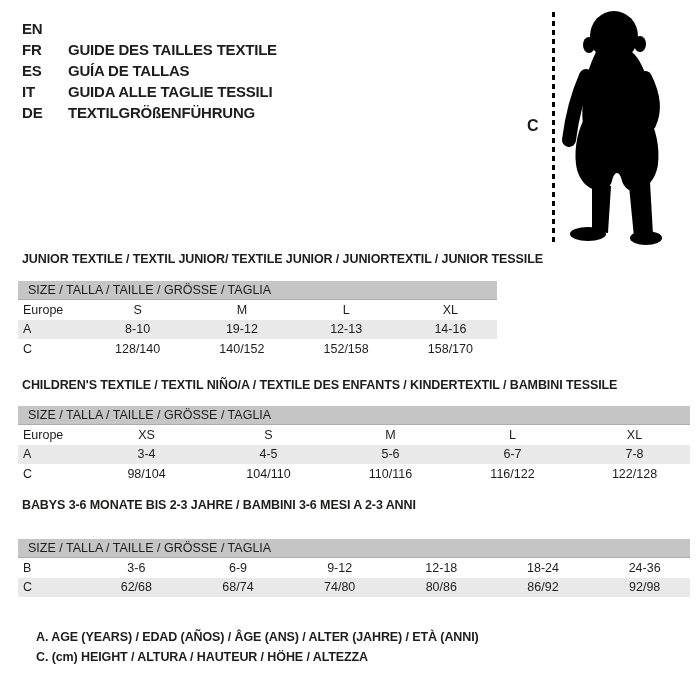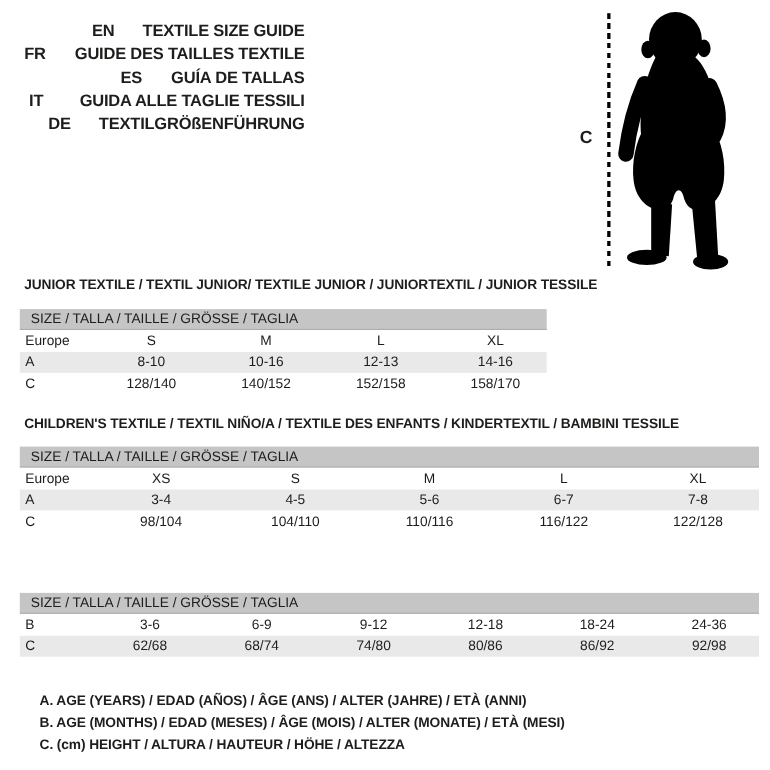--- a/index.html
+++ b/index.html
@@ -3,21 +3,21 @@
 <meta charset="utf-8">
 <style>
   html,body{margin:0;padding:0;}
   body{
     width:700px;height:700px;position:relative;background:#ffffff;
     font-family:"Liberation Sans", sans-serif;color:#1d1d1b;overflow:hidden;
   }
 
   
   .lang-list{position:absolute;left:22px;top:18px;}
-  .lang-row{display:flex;height:21px;align-items:center;font-weight:bold;font-size:15px;letter-spacing:-0.2px;justify-content:flex-end;}
+  .lang-row{display:flex;height:21px;align-items:center;font-weight:bold;font-size:15px;letter-spacing:-0.2px;}
   .lang-code{width:46px;flex:0 0 46px;}
 
   
   .measure-line{
     position:absolute;left:552px;top:12px;width:3px;height:231px;
     background:repeating-linear-gradient(to bottom,#000 0 5px,transparent 5px 9px);
   }
   .measure-label{position:absolute;left:527px;top:117px;font-weight:bold;font-size:16px;}
   .toddler{position:absolute;left:552px;top:4px;}
 
@@ -45,21 +45,20 @@
   
   .legend{position:absolute;left:36px;top:627px;}
   .legend-line{font-weight:bold;font-size:12.5px;line-height:20px;letter-spacing:-0.1px;white-space:nowrap;}
 </style>
 </head>
 <body>
 
 <div class="lang-list">
   <div class="lang-row">
     <span class="lang-code">EN</span>
-    <span>TEXTILE SIZE GUIDE</span>
   </div>
   <div class="lang-row">
     <span class="lang-code">FR</span>
     <span>GUIDE DES TAILLES TEXTILE</span>
   </div>
   <div class="lang-row">
     <span class="lang-code">ES</span>
     <span>GUÍA DE TALLAS</span>
   </div>
   <div class="lang-row">
@@ -96,21 +95,21 @@
   <div class="row cols4">
     <span class="lbl">Europe</span>
     <span class="val">S</span>
     <span class="val">M</span>
     <span class="val">L</span>
     <span class="val">XL</span>
   </div>
   <div class="row cols4 shade">
     <span class="lbl">A</span>
     <span class="val">8-10</span>
-    <span class="val">10-16</span>
+    <span class="val">19-12</span>
     <span class="val">12-13</span>
     <span class="val">14-16</span>
   </div>
   <div class="row cols4">
     <span class="lbl">C</span>
     <span class="val">128/140</span>
     <span class="val">140/152</span>
     <span class="val">152/158</span>
     <span class="val">158/170</span>
   </div>
@@ -139,20 +138,21 @@
     <span class="lbl">C</span>
     <span class="val">98/104</span>
     <span class="val">104/110</span>
     <span class="val">110/116</span>
     <span class="val">116/122</span>
     <span class="val">122/128</span>
   </div>
 </div>
 
 <div class="sec-title" style="top:496px;">
+  <div>BABYS 3-6 MONATE BIS 2-3 JAHRE / BAMBINI 3-6 MESI A 2-3 ANNI</div>
 </div>
 <div class="tbl tbl-babies">
   <div class="band">SIZE / TALLA / TAILLE / GRÖSSE / TAGLIA</div>
   <div class="row cols6">
     <span class="lbl">B</span>
     <span class="val">3-6</span>
     <span class="val">6-9</span>
     <span class="val">9-12</span>
     <span class="val">12-18</span>
     <span class="val">18-24</span>
@@ -164,15 +164,14 @@
     <span class="val">68/74</span>
     <span class="val">74/80</span>
     <span class="val">80/86</span>
     <span class="val">86/92</span>
     <span class="val">92/98</span>
   </div>
 </div>
 
 <div class="legend">
   <div class="legend-line">A. AGE (YEARS) / EDAD (AÑOS) / ÂGE (ANS) / ALTER (JAHRE) / ETÀ (ANNI)</div>
-  <div class="legend-line">B. AGE (MONTHS) / EDAD (MESES) / ÂGE (MOIS) / ALTER (MONATE) / ETÀ (MESI)</div>
   <div class="legend-line">C. (cm) HEIGHT / ALTURA / HAUTEUR / HÖHE / ALTEZZA</div>
 </div>
 
 </body></html>

